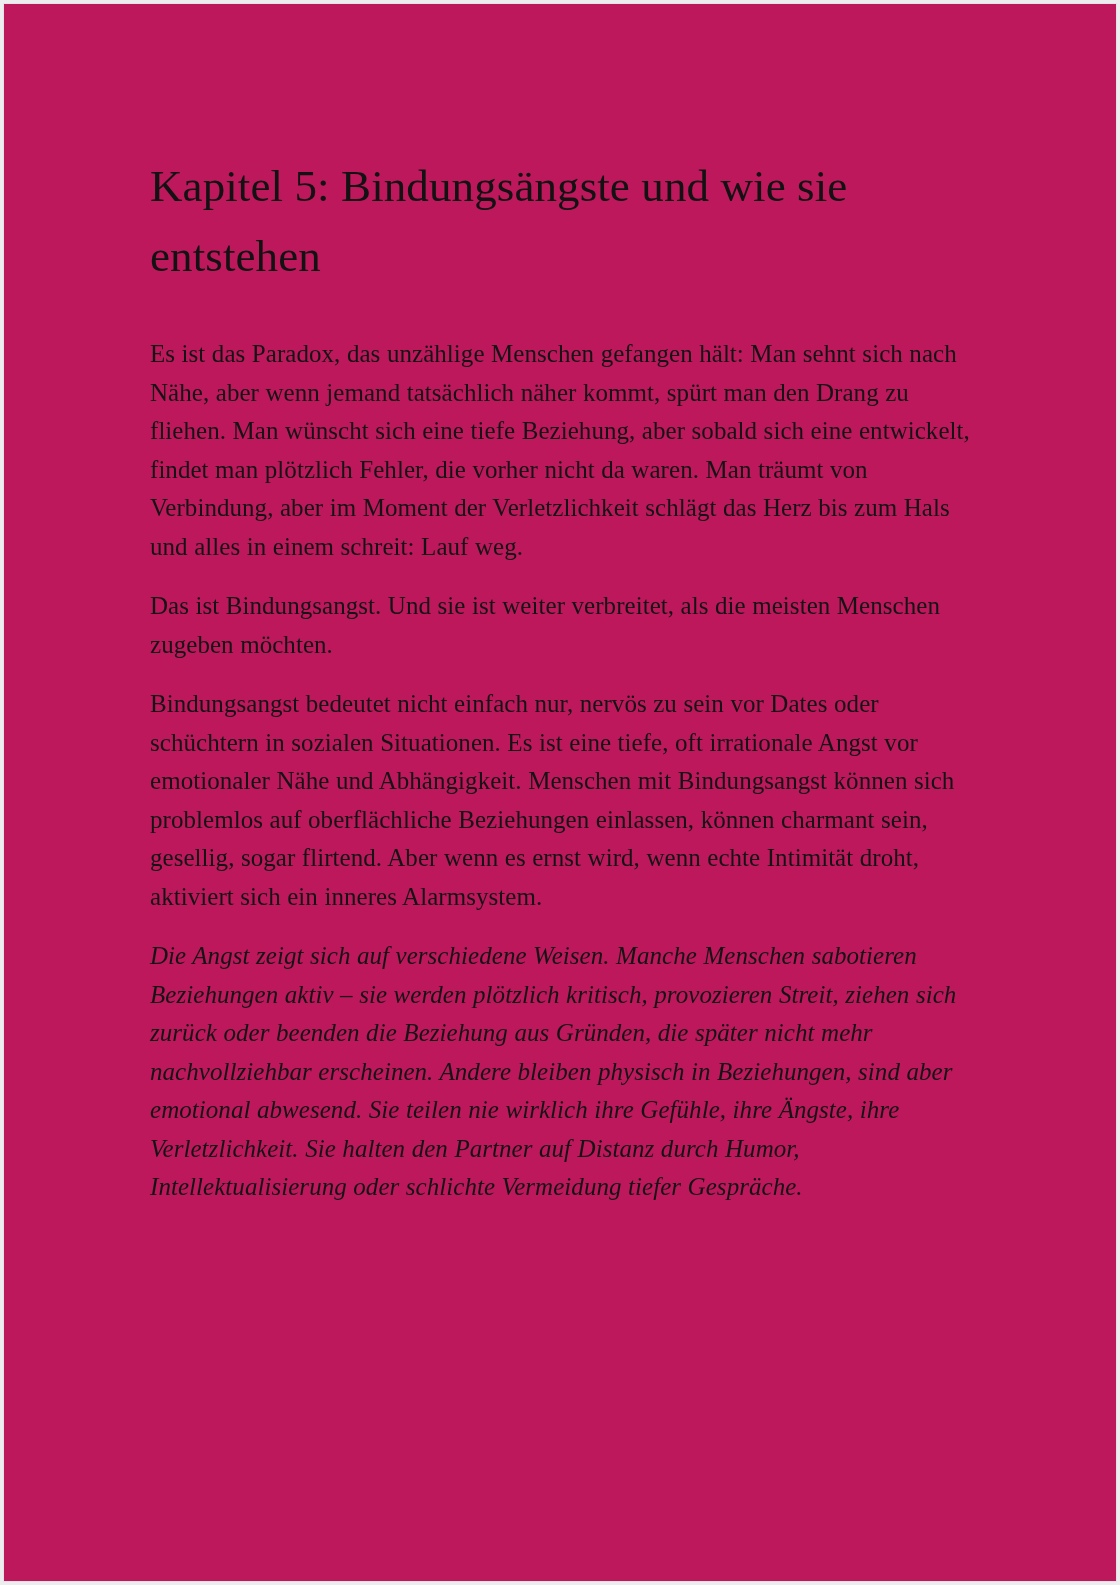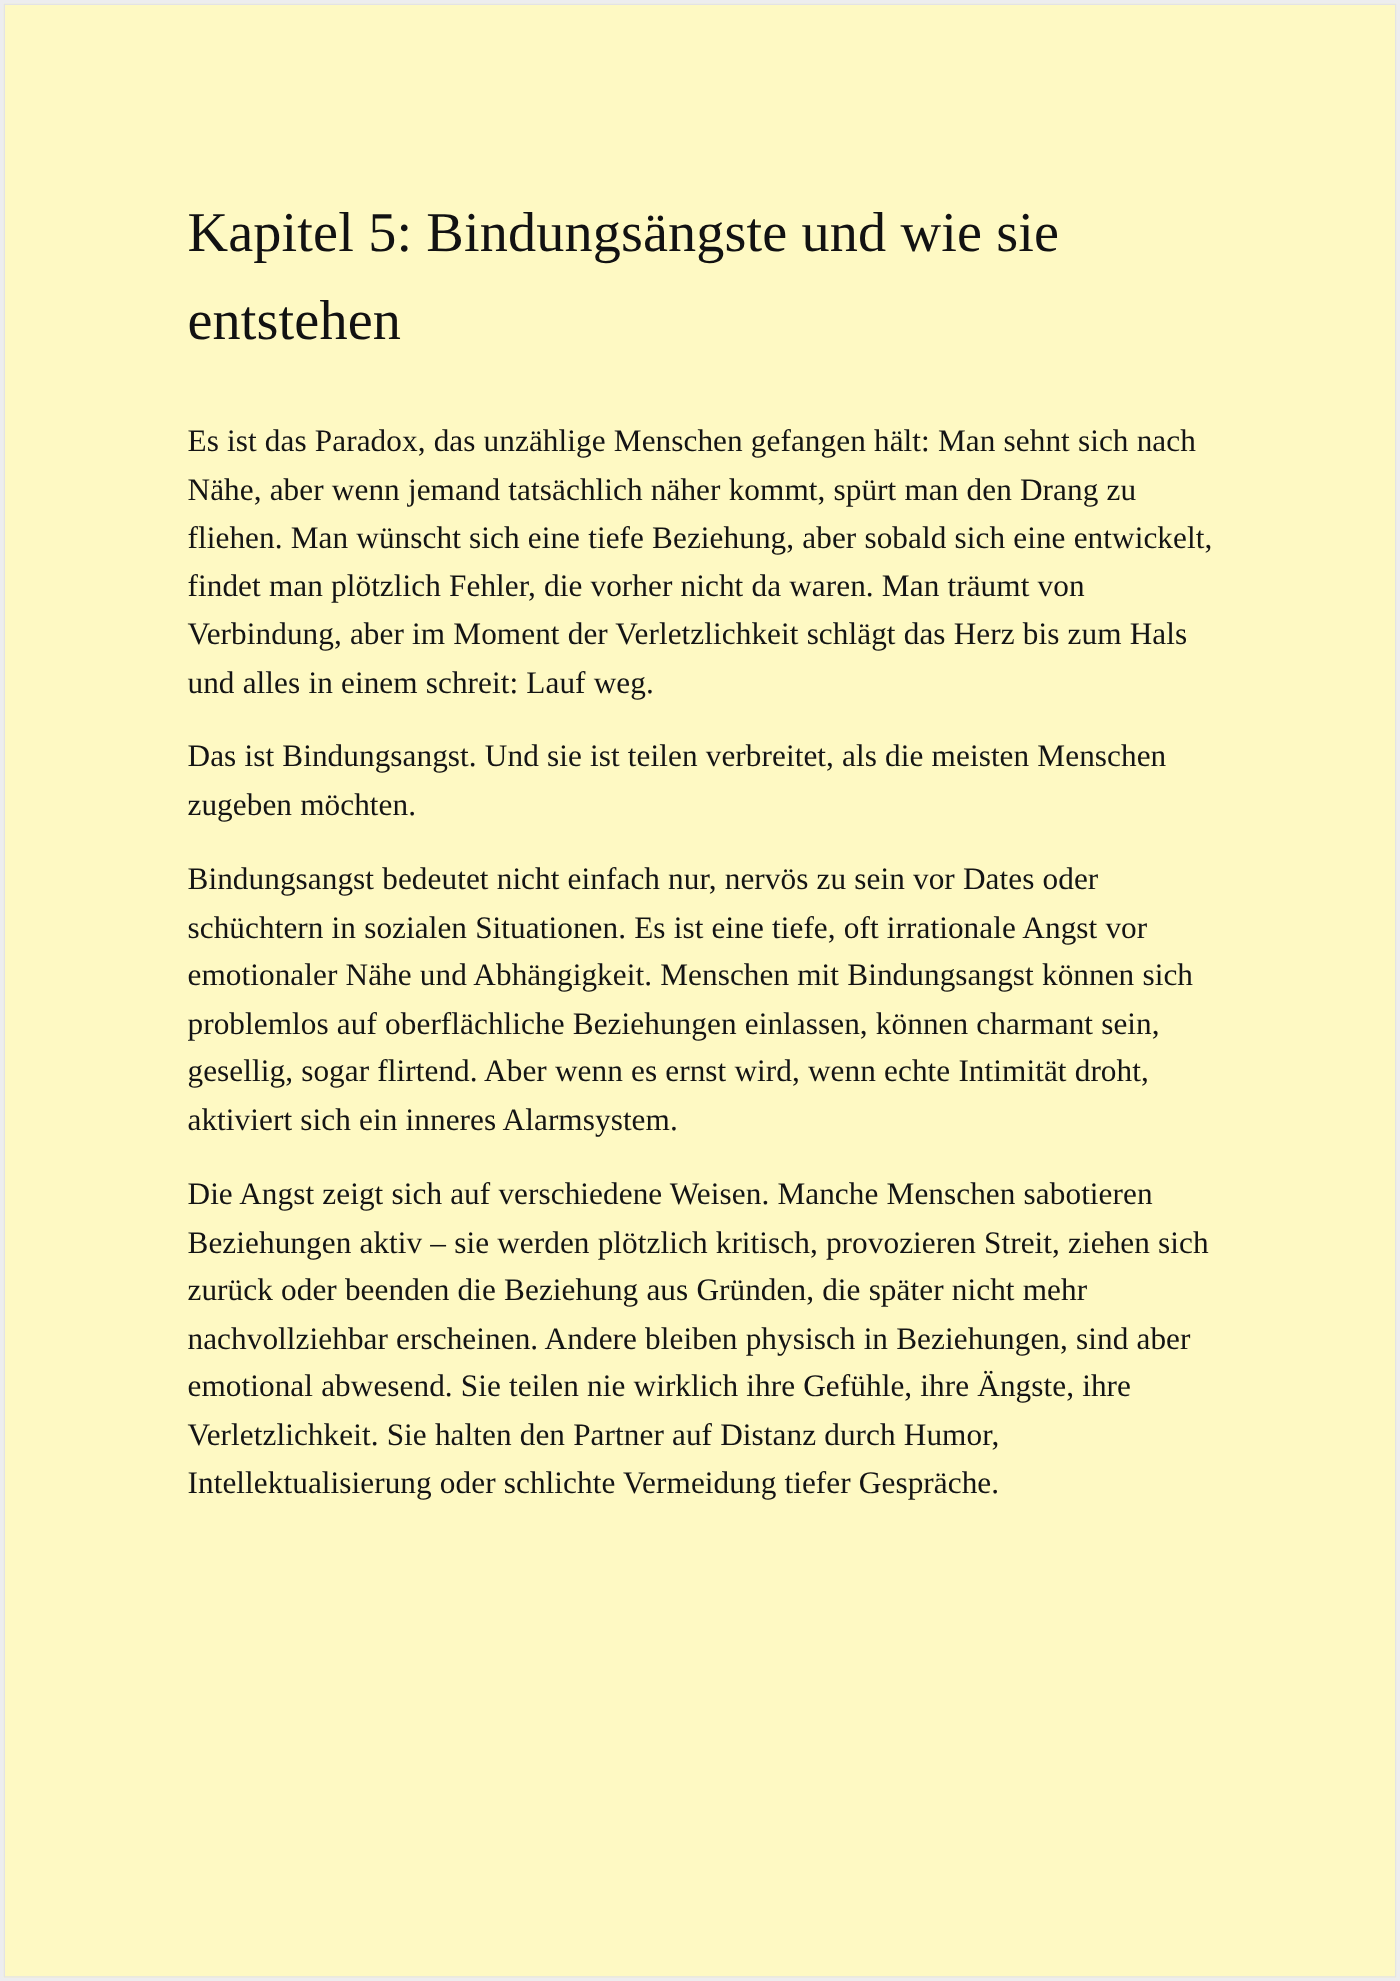--- a/index.html
+++ b/index.html
@@ -16,21 +16,21 @@
     color: #111111;
     -webkit-font-smoothing: antialiased;
   }
 
   
   .page-sheet {
     box-sizing: border-box;
     position: relative;
     width: 1120px;
     height: 1585px;
-    background: #fef9c3;
+    background: #be185d;
     border: 3px solid #ededef;
     outline: 1px solid #e3e3e6;
     outline-offset: -4px;
   }
 
   .page-body {
     box-sizing: border-box;
     position: absolute;
     left: 147px;
     top: 0;
@@ -58,31 +58,32 @@
     font-size: 25px;
     line-height: 38.5px;
     text-align: left;
     color: #141414;
     letter-spacing: 0.05px;
     word-spacing: 0.2px;
   }
 
   .body-paragraph:last-child {
     margin-bottom: 16px;
+    font-style: italic;
   }
 </style>
 </head>
 <body>
 
 <div class="page-sheet">
   <div class="page-body">
 
     <h1 class="chapter-title">Kapitel 5: Bindungsängste und wie sie entstehen</h1>
 
     <div class="body-copy">
       <p class="body-paragraph">Es ist das Paradox, das unzählige Menschen gefangen hält: Man sehnt sich nach Nähe, aber wenn jemand tatsächlich näher kommt, spürt man den Drang zu fliehen. Man wünscht sich eine tiefe Beziehung, aber sobald sich eine entwickelt, findet man plötzlich Fehler, die vorher nicht da waren. Man träumt von Verbindung, aber im Moment der Verletzlichkeit schlägt das Herz bis zum Hals und alles in einem schreit: Lauf weg.</p>
-      <p class="body-paragraph">Das ist Bindungsangst. Und sie ist teilen verbreitet, als die meisten Menschen zugeben möchten.</p>
+      <p class="body-paragraph">Das ist Bindungsangst. Und sie ist weiter verbreitet, als die meisten Menschen zugeben möchten.</p>
       <p class="body-paragraph">Bindungsangst bedeutet nicht einfach nur, nervös zu sein vor Dates oder schüchtern in sozialen Situationen. Es ist eine tiefe, oft irrationale Angst vor emotionaler Nähe und Abhängigkeit. Menschen mit Bindungsangst können sich problemlos auf oberflächliche Beziehungen einlassen, können charmant sein, gesellig, sogar flirtend. Aber wenn es ernst wird, wenn echte Intimität droht, aktiviert sich ein inneres Alarmsystem.</p>
       <p class="body-paragraph">Die Angst zeigt sich auf verschiedene Weisen. Manche Menschen sabotieren Beziehungen aktiv – sie werden plötzlich kritisch, provozieren Streit, ziehen sich zurück oder beenden die Beziehung aus Gründen, die später nicht mehr nachvollziehbar erscheinen. Andere bleiben physisch in Beziehungen, sind aber emotional abwesend. Sie teilen nie wirklich ihre Gefühle, ihre Ängste, ihre Verletzlichkeit. Sie halten den Partner auf Distanz durch Humor, Intellektualisierung oder schlichte Vermeidung tiefer Gespräche.</p>
     </div>
 
   </div>
 </div>
 
 </body></html>

